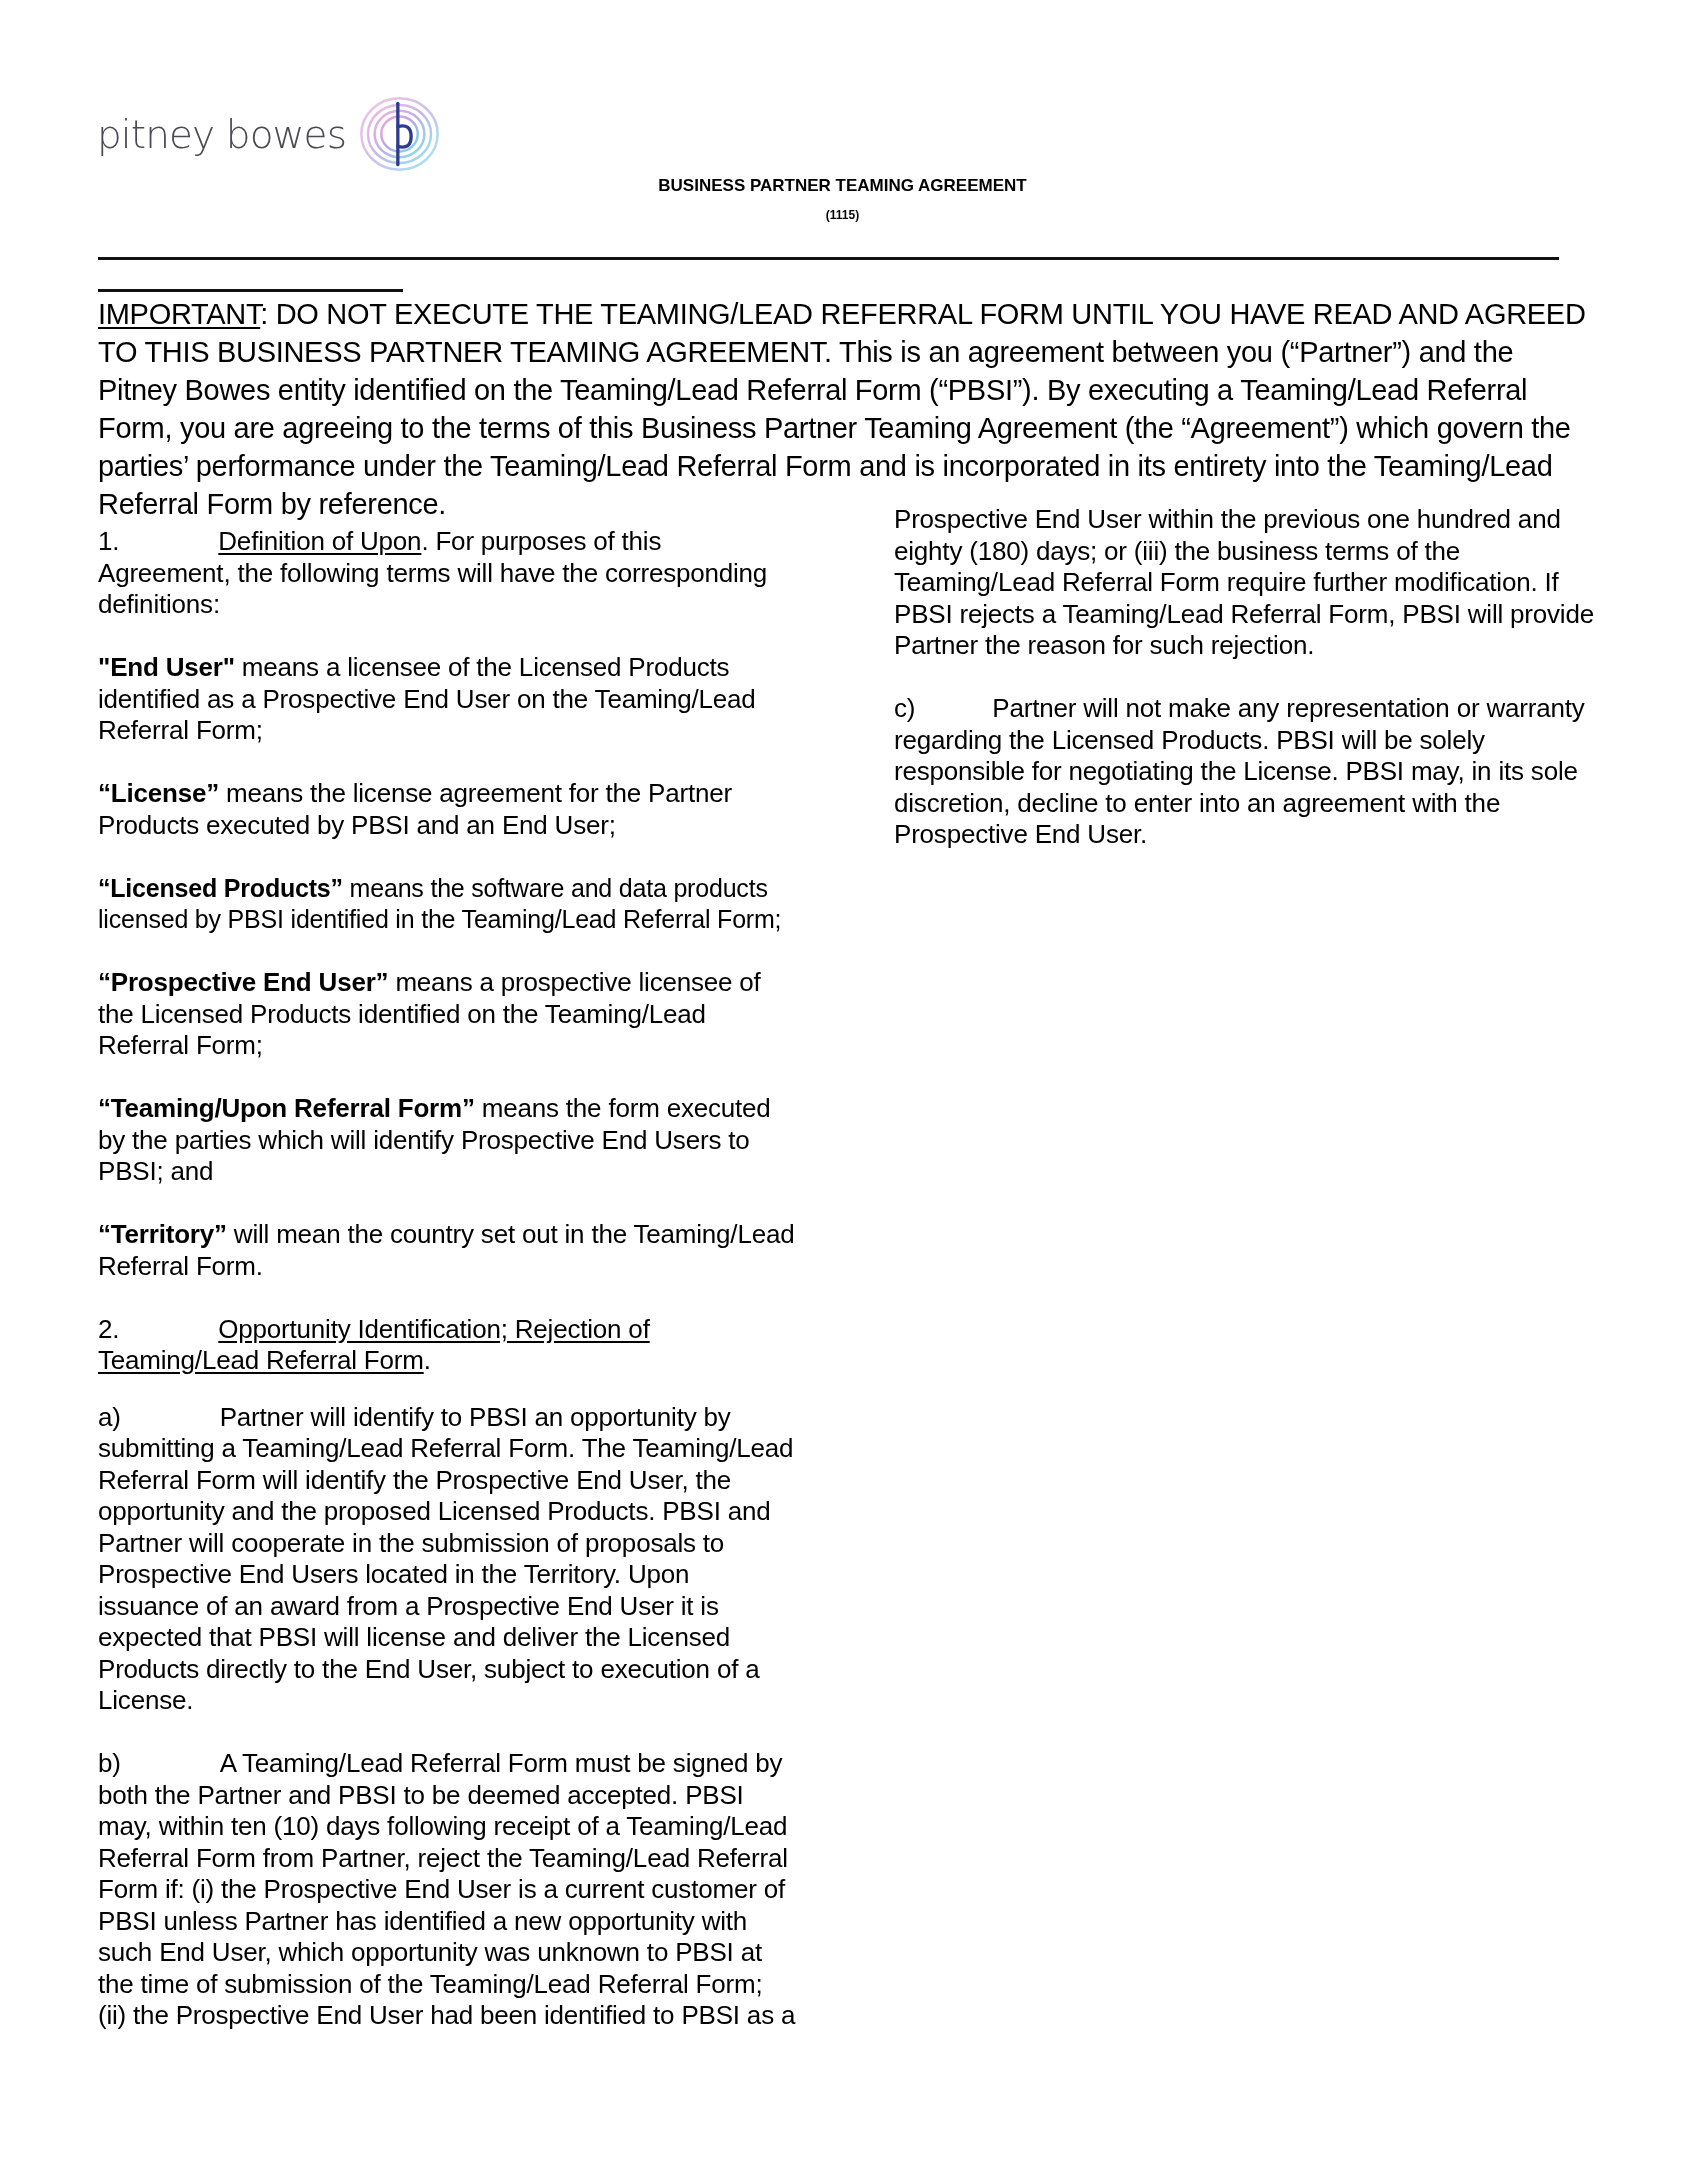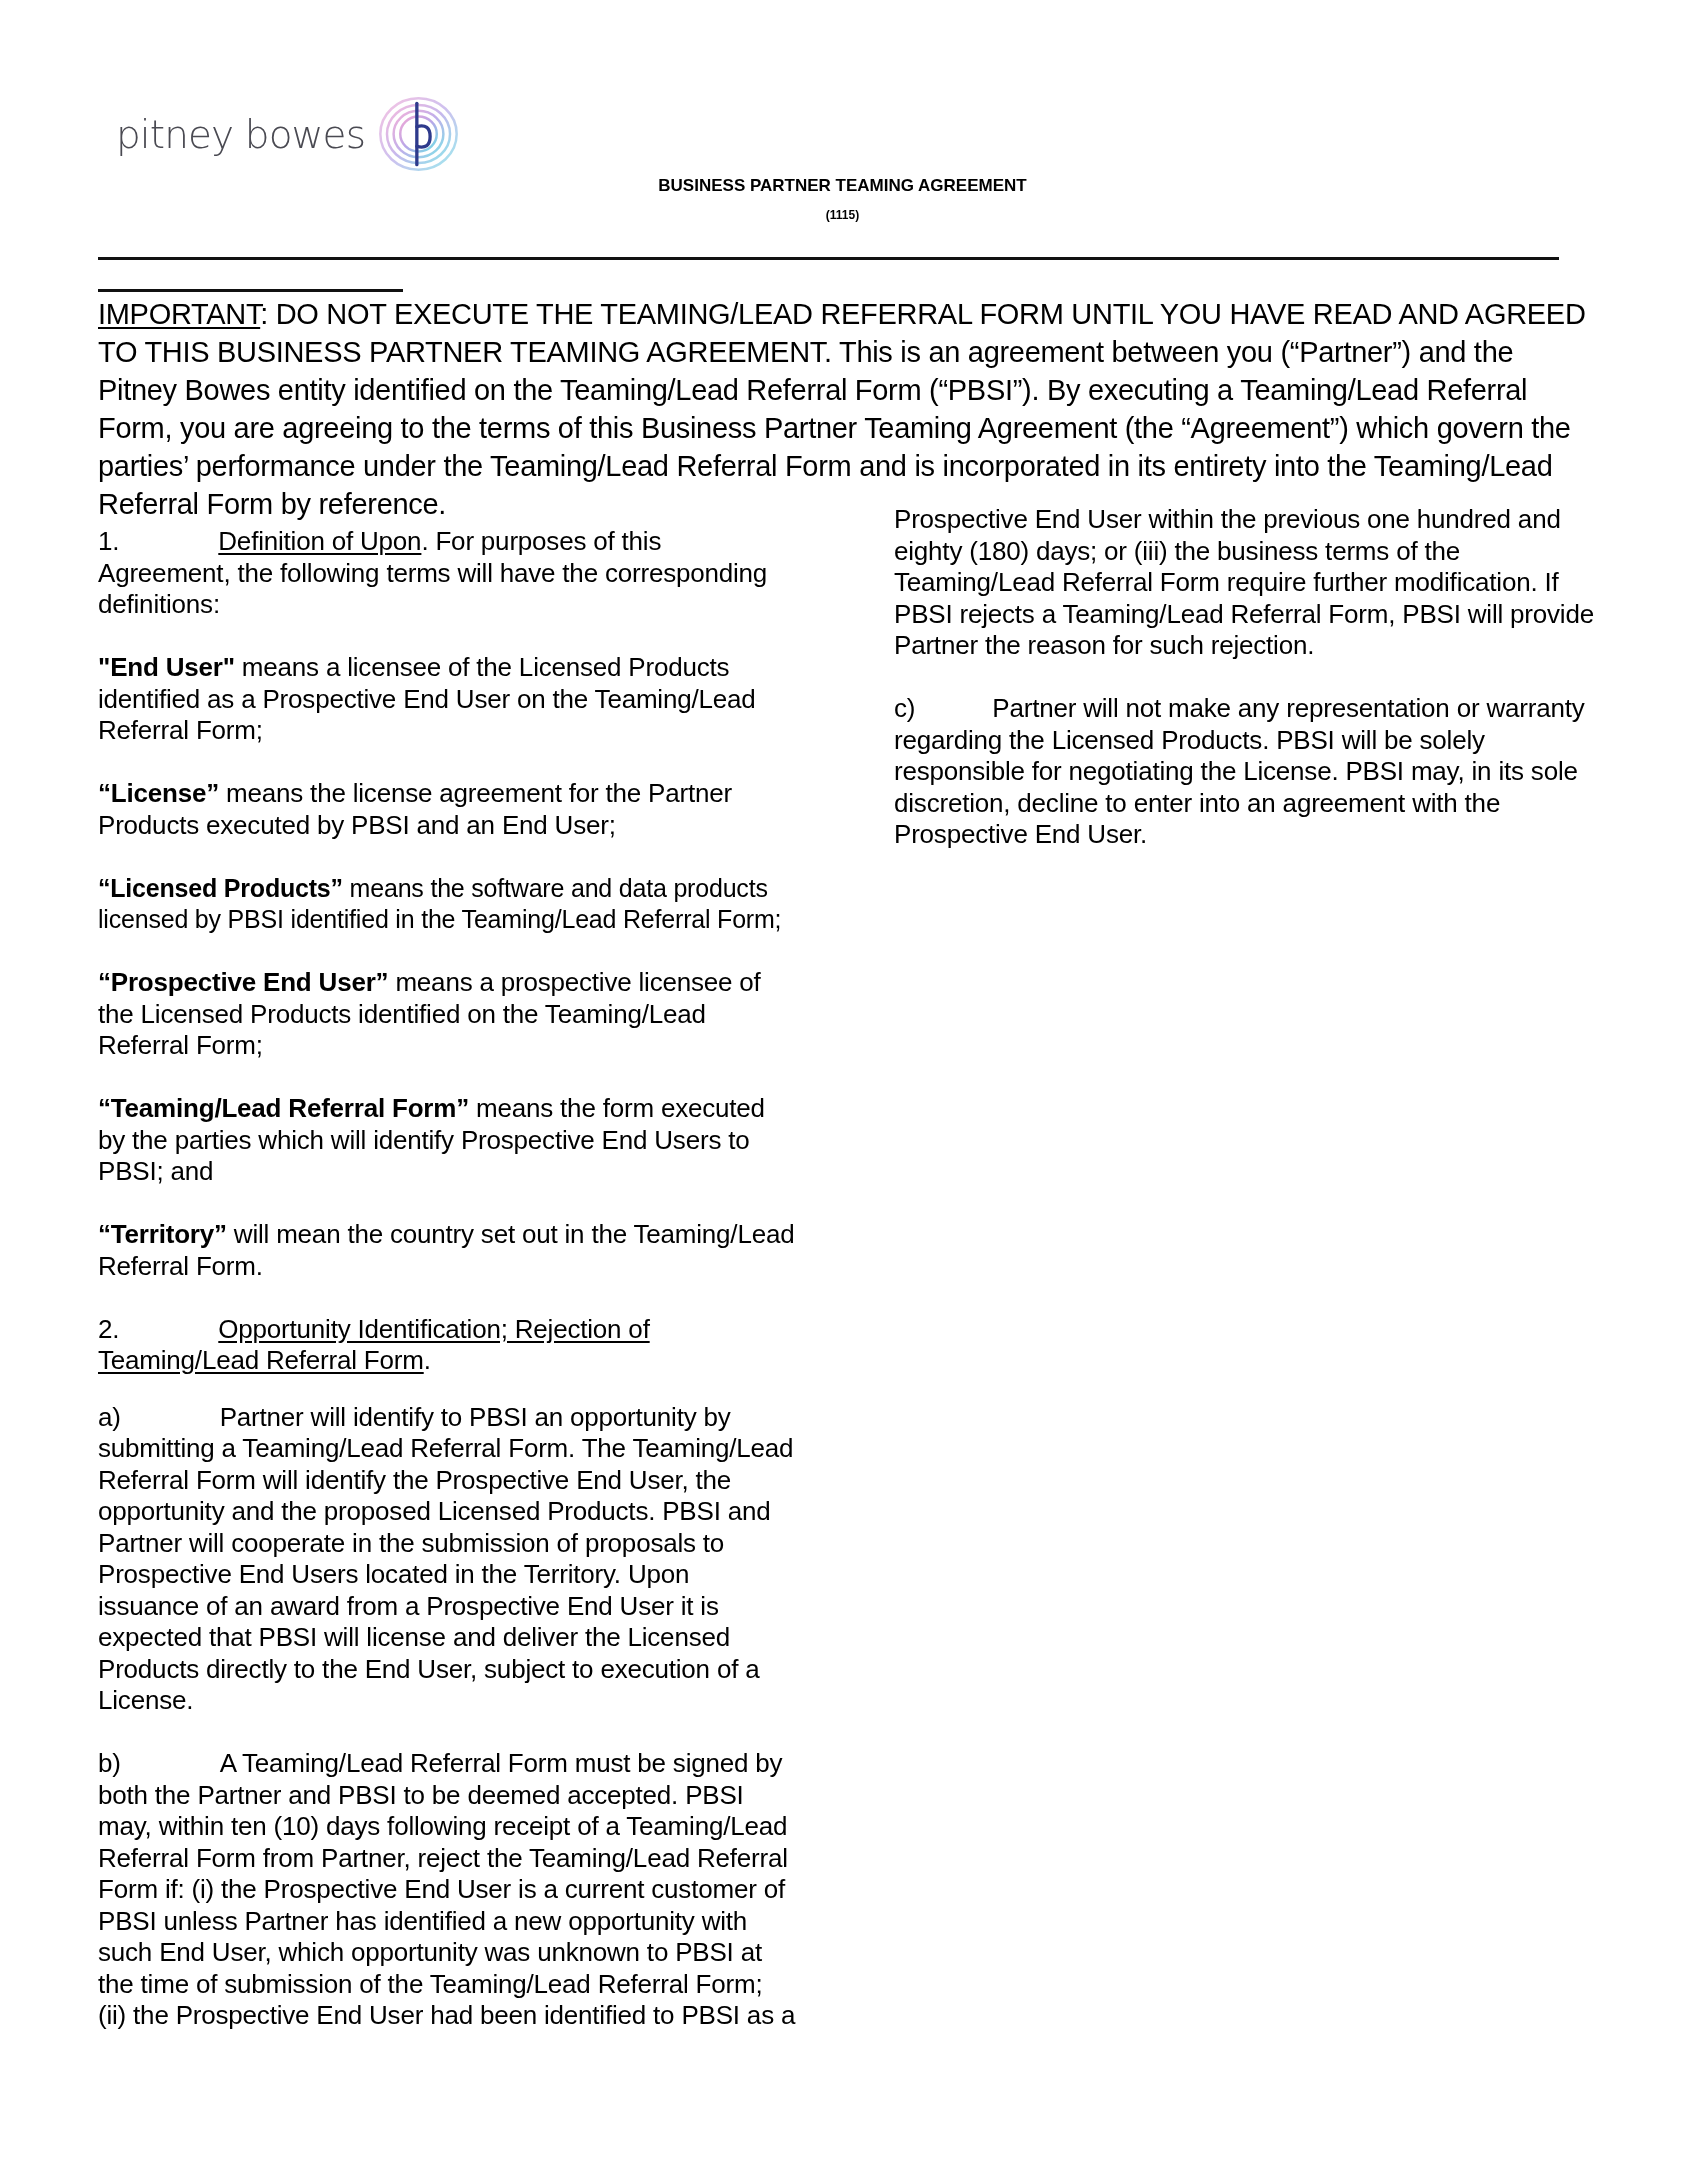--- a/index.html
+++ b/index.html
@@ -1,21 +1,21 @@
 <!DOCTYPE html>
 <html style="font-size:13.6px"><head>
 <meta charset="utf-8">
 <style>
   html, body { margin: 0; padding: 0; background: #ffffff; }
   body {
     width: 1685px; height: 2181px; position: relative; overflow: hidden;
     font-family: "Liberation Sans", sans-serif; color: #000;
   }
   .logo { position: absolute; left: 97px; top: 95px; display: flex; align-items: center; }
-  .logo-text { font-family: "DejaVu Sans", sans-serif; font-size: 39px; color: #4a4a52; letter-spacing: -0.9px; font-weight: 300; margin-left: 19px; }
+  .logo-text { font-family: "DejaVu Sans", sans-serif; font-size: 39px; color: #4a4a52; letter-spacing: -0.9px; font-weight: 300; }
   .logo-mark { margin-left: 12px; width: 83px; height: 78px; }
   .title { position: absolute; left: 0; width: 1685px; top: 176px; text-align: center; font-weight: bold; font-size: 17px; }
   .subtitle { position: absolute; left: 0; width: 1685px; top: 208px; text-align: center; font-weight: bold; font-size: 12px; }
   .rule-long { position: absolute; left: 98px; top: 257px; width: 1461px; height: 3.4px; background: #111; }
   .rule-short { position: absolute; left: 98px; top: 289px; width: 305px; height: 3.4px; background: #111; }
   .intro { position: absolute; left: 98px; top: 295px; width: 1499px; font-size: 29px; line-height: 38px; letter-spacing: -0.3px; }
   .u { text-decoration: underline; text-underline-offset: 3.4px; }
   .col { position: absolute; font-size: 26px; line-height: 31.5px; letter-spacing: -0.2px; }
   .col-left { left: 98px; top: 526px; width: 698px; }
   .col-right { left: 894px; top: 504px; width: 707px; }
@@ -62,21 +62,21 @@
   <p class="para"><span>1.</span><span class="tab"></span><span class="u">Definition of Upon</span><span>. For purposes of this Agreement, the following terms will have the corresponding definitions:</span></p>
   <div class="gap"></div>
   <p class="para"><span class="b">"End User"</span><span> means a licensee of the Licensed Products identified as a Prospective End User on the Teaming/Lead Referral Form;</span></p>
   <div class="gap"></div>
   <p class="para"><span class="b">“License”</span><span> means the license agreement for the Partner Products executed by PBSI and an End User;</span></p>
   <div class="gap"></div>
   <p class="para smaller"><span class="b">“Licensed Products”</span><span> means the software and data products licensed by PBSI identified in the Teaming/Lead Referral Form;</span></p>
   <div class="gap"></div>
   <p class="para"><span class="b">“Prospective End User”</span><span> means a prospective licensee of the Licensed Products identified on the Teaming/Lead Referral Form;</span></p>
   <div class="gap"></div>
-  <p class="para"><span class="b">“Teaming/Lead Referral Form”</span><span> means the form executed by the parties which will identify Prospective End Users to PBSI; and</span></p>
+  <p class="para"><span class="b">“Teaming/Upon Referral Form”</span><span> means the form executed by the parties which will identify Prospective End Users to PBSI; and</span></p>
   <div class="gap"></div>
   <p class="para"><span class="b">“Territory”</span><span> will mean the country set out in the Teaming/Lead Referral Form.</span></p>
   <div class="gap"></div>
   <p class="para"><span>2.</span><span class="tab"></span><span class="u">Opportunity Identification; Rejection of Teaming/Lead Referral Form</span><span>.</span></p>
   <div class="gap-sm"></div>
   <p class="para"><span>a)</span><span class="tab"></span><span>Partner will identify to PBSI an opportunity by submitting a Teaming/Lead Referral Form. The Teaming/Lead Referral Form will identify the Prospective End User, the opportunity and the proposed Licensed Products. PBSI and Partner will cooperate in the submission of proposals to Prospective End Users located in the Territory. Upon issuance of an award from a Prospective End User it is expected that PBSI will license and deliver the Licensed Products directly to the End User, subject to execution of a License.</span></p>
   <div class="gap"></div>
   <p class="para"><span>b)</span><span class="tab"></span><span>A Teaming/Lead Referral Form must be signed by both the Partner and PBSI to be deemed accepted. PBSI may, within ten (10) days following receipt of a Teaming/Lead Referral Form from Partner, reject the Teaming/Lead Referral Form if: (i) the Prospective End User is a current customer of PBSI unless Partner has identified a new opportunity with such End User, which opportunity was unknown to PBSI at the time of submission of the Teaming/Lead Referral Form; (ii) the Prospective End User had been identified to PBSI as a</span></p>
 </div>
 

